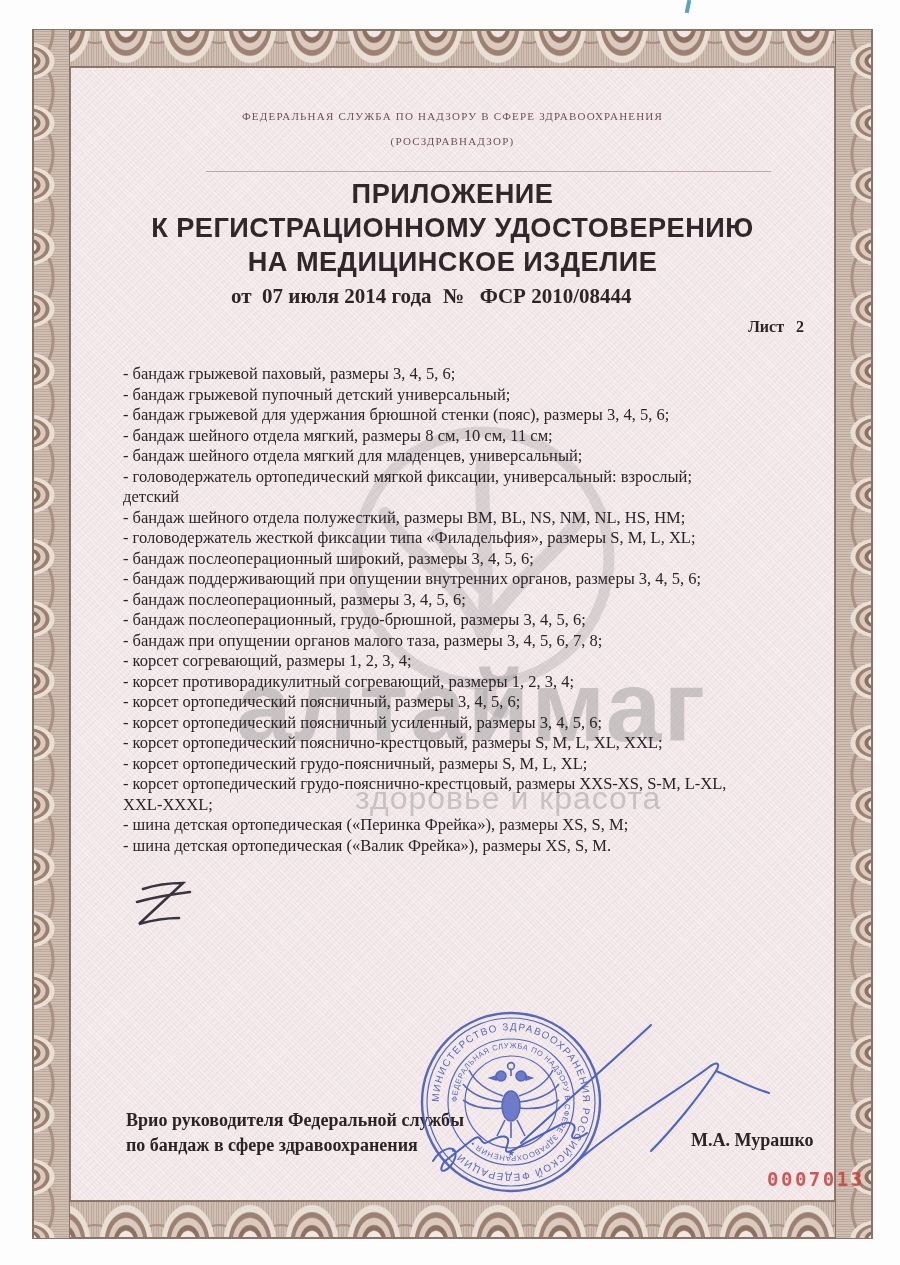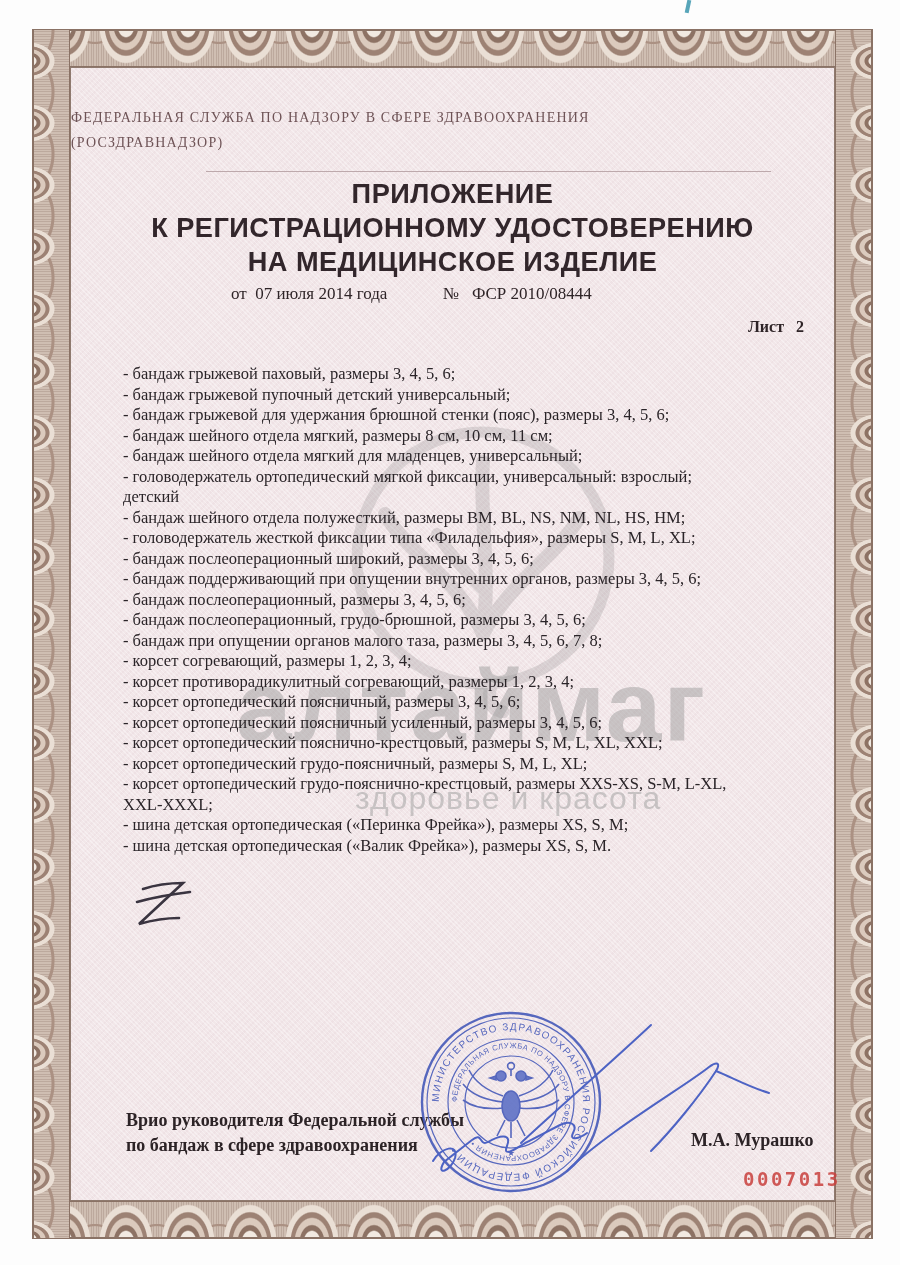--- a/index.html
+++ b/index.html
@@ -40,32 +40,32 @@
       repeating-linear-gradient(0deg,rgba(120,95,82,.22) 0 1px,rgba(0,0,0,0) 1px 3px);}
 
   
   .paper{position:absolute;left:37px;top:37px;right:37px;bottom:37px;
     background-color:#f2e7e9;border:1px solid #8f7a6f;
     background-image:
       repeating-linear-gradient(45deg,rgba(255,255,255,.35) 0 1px,rgba(0,0,0,0) 1px 3px),
       repeating-linear-gradient(-45deg,rgba(190,150,165,.07) 0 2px,rgba(0,0,0,0) 2px 5px);}
 
   .abs{position:absolute;}
-  .hdr{left:0;width:100%;color:#6e5356;font-size:14px;letter-spacing:1.2px;}
+  .hdr{left:0;width:100%;text-align:center;color:#6e5356;font-size:11px;letter-spacing:1.2px;}
   .divider{left:135px;width:565px;top:103px;border-top:1px solid #bda9ac;height:0;}
   .title{left:0;width:100%;text-align:center;color:#32262b;font-weight:700;
          font-family:"Liberation Sans",sans-serif;font-size:28px;letter-spacing:.5px;
          transform:scaleX(.97);}
-  .dateline{font-weight:400;color:#2e2427;font-size:17px;white-space:pre;}
+  .dateline{font-weight:700;color:#2e2427;font-size:21px;white-space:pre;}
   .sheet{font-weight:700;color:#2e2427;font-size:16px;white-space:pre;}
   .list{left:52px;top:296px;width:692px;color:#2a2428;font-size:16.5px;line-height:20.5px;}
   .item{white-space:pre-wrap;}
   .signer{color:#2c2326;font-weight:700;font-size:18px;line-height:25px;}
   .serial{color:#c9403d;font-weight:700;font-size:19px;letter-spacing:2.5px;
-          font-family:"DejaVu Sans Mono",monospace;opacity:.85;}
+          font-family:"DejaVu Sans Mono",monospace;opacity:.85;margin-left:24px;}
   .wm-brand{color:#9b9b9b;opacity:.48;font-family:"Liberation Sans",sans-serif;font-weight:700;
             font-size:100px;letter-spacing:2px;line-height:100px;}
   .wm-tag{color:#a4a4a4;opacity:.55;font-family:"Liberation Sans",sans-serif;
           font-size:32px;letter-spacing:1px;}
   svg text{font-family:"Liberation Sans",sans-serif;}
 </style>
 </head>
 <body>
 
 <div class="stage">

